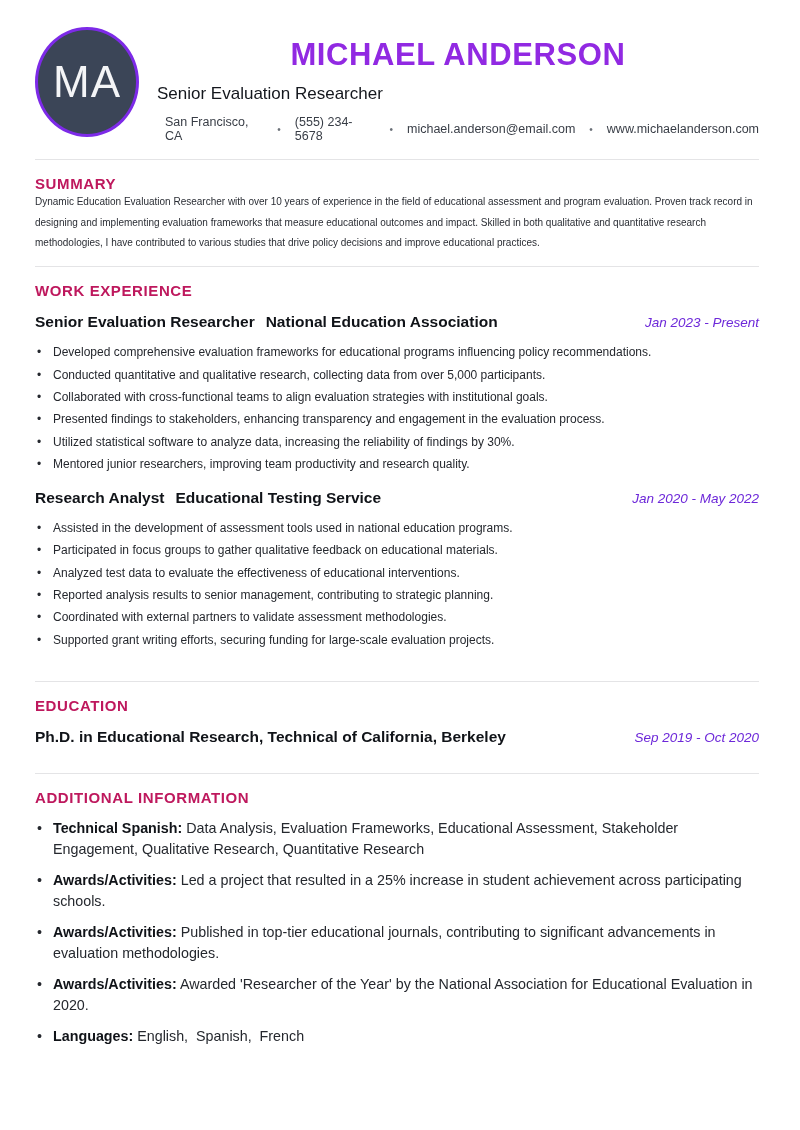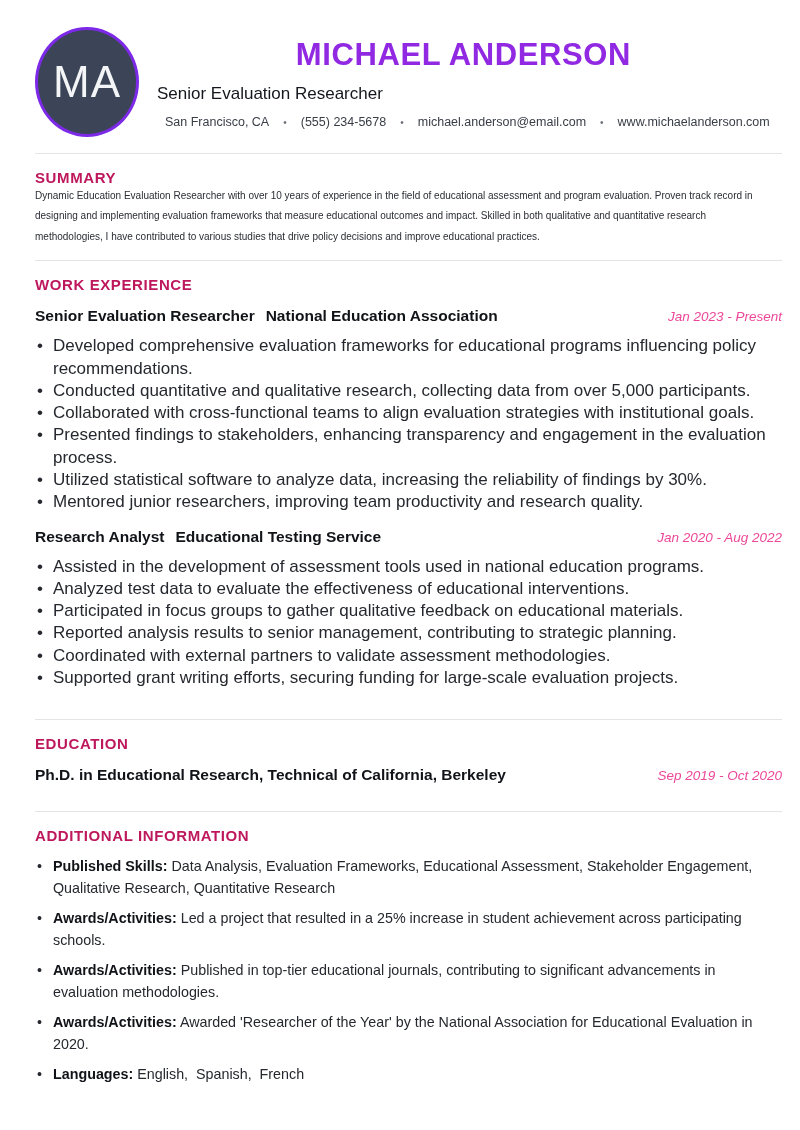--- a/index.html
+++ b/index.html
@@ -6,21 +6,21 @@
   html, body { background: #ffffff; }
   body {
     font-family: "Liberation Sans", sans-serif;
     color: #25282e;
   }
   .page {
     width: 800px;
     height: 1130px;
     margin: 0 auto;
     background: #ffffff;
-    padding: 0 18px 0 35px;
+    padding: 0 41px 0 35px;
     overflow: hidden;
   }
 
   
   .header {
     display: flex;
     align-items: flex-start;
     padding-top: 27px;
   }
   .avatar {
@@ -102,31 +102,31 @@
   .entry-title, .entry-company, .degree {
     font-size: 15.5px;
     font-weight: bold;
     color: #101318;
   }
   .entry-company { margin-left: 11px; }
   .entry-dates {
     margin-left: auto;
     font-size: 13.5px;
     font-style: italic;
-    color: #ec4899;
+    color: #6d28d9;
     white-space: nowrap;
   }
   .bullet-list {
     list-style: none;
     margin-top: 10px;
   }
   .bullet-list li {
     position: relative;
     padding-left: 18px;
-    font-size: 17px;
+    font-size: 12px;
     line-height: 22.3px;
     color: #25282e;
   }
   .bullet-list li::before {
     content: "•";
     position: absolute;
     left: 2px;
     color: #25282e;
   }
   .job-2 { }
@@ -198,44 +198,44 @@
       <li>Presented findings to stakeholders, enhancing transparency and engagement in the evaluation process.</li>
       <li>Utilized statistical software to analyze data, increasing the reliability of findings by 30%.</li>
       <li>Mentored junior researchers, improving team productivity and research quality.</li>
     </ul>
   </div>
 
   <div class="job job-2">
     <div class="entry-header">
       <span class="entry-title">Research Analyst</span>
       <span class="entry-company">Educational Testing Service</span>
-      <span class="entry-dates">Jan 2020 - Aug 2022</span>
+      <span class="entry-dates">Jan 2020 - May 2022</span>
     </div>
     <ul class="bullet-list">
       <li>Assisted in the development of assessment tools used in national education programs.</li>
+      <li>Participated in focus groups to gather qualitative feedback on educational materials.</li>
       <li>Analyzed test data to evaluate the effectiveness of educational interventions.</li>
-      <li>Participated in focus groups to gather qualitative feedback on educational materials.</li>
       <li>Reported analysis results to senior management, contributing to strategic planning.</li>
       <li>Coordinated with external partners to validate assessment methodologies.</li>
       <li>Supported grant writing efforts, securing funding for large-scale evaluation projects.</li>
     </ul>
   </div>
 
   <div class="divider div-3"></div>
   <div class="section-heading">EDUCATION</div>
   <div class="entry-header">
     <span class="degree">Ph.D. in Educational Research, Technical of California, Berkeley</span>
     <span class="entry-dates">Sep 2019 - Oct 2020</span>
   </div>
 
   <div class="divider div-4"></div>
   <div class="section-heading">ADDITIONAL INFORMATION</div>
   <ul class="info-list">
     <li>
-      <span class="info-label">Published Skills:</span>
+      <span class="info-label">Technical Spanish:</span>
       <span class="info-text">Data Analysis, Evaluation Frameworks, Educational Assessment, Stakeholder Engagement, Qualitative Research, Quantitative Research</span>
     </li>
     <li>
       <span class="info-label">Awards/Activities:</span>
       <span class="info-text">Led a project that resulted in a 25% increase in student achievement across participating schools.</span>
     </li>
     <li>
       <span class="info-label">Awards/Activities:</span>
       <span class="info-text">Published in top-tier educational journals, contributing to significant advancements in evaluation methodologies.</span>
     </li>

